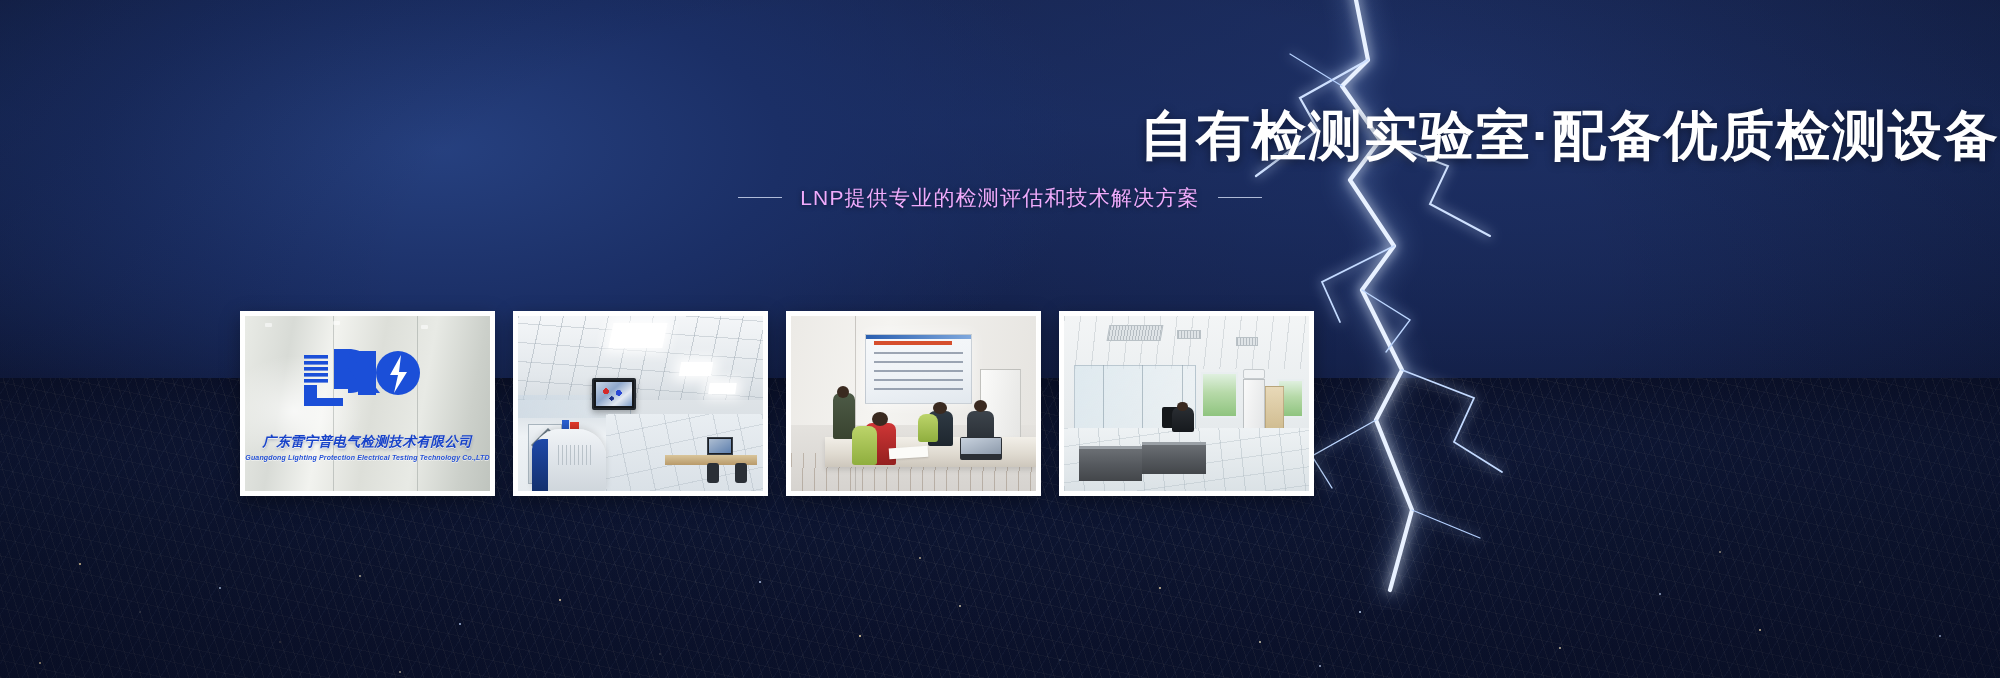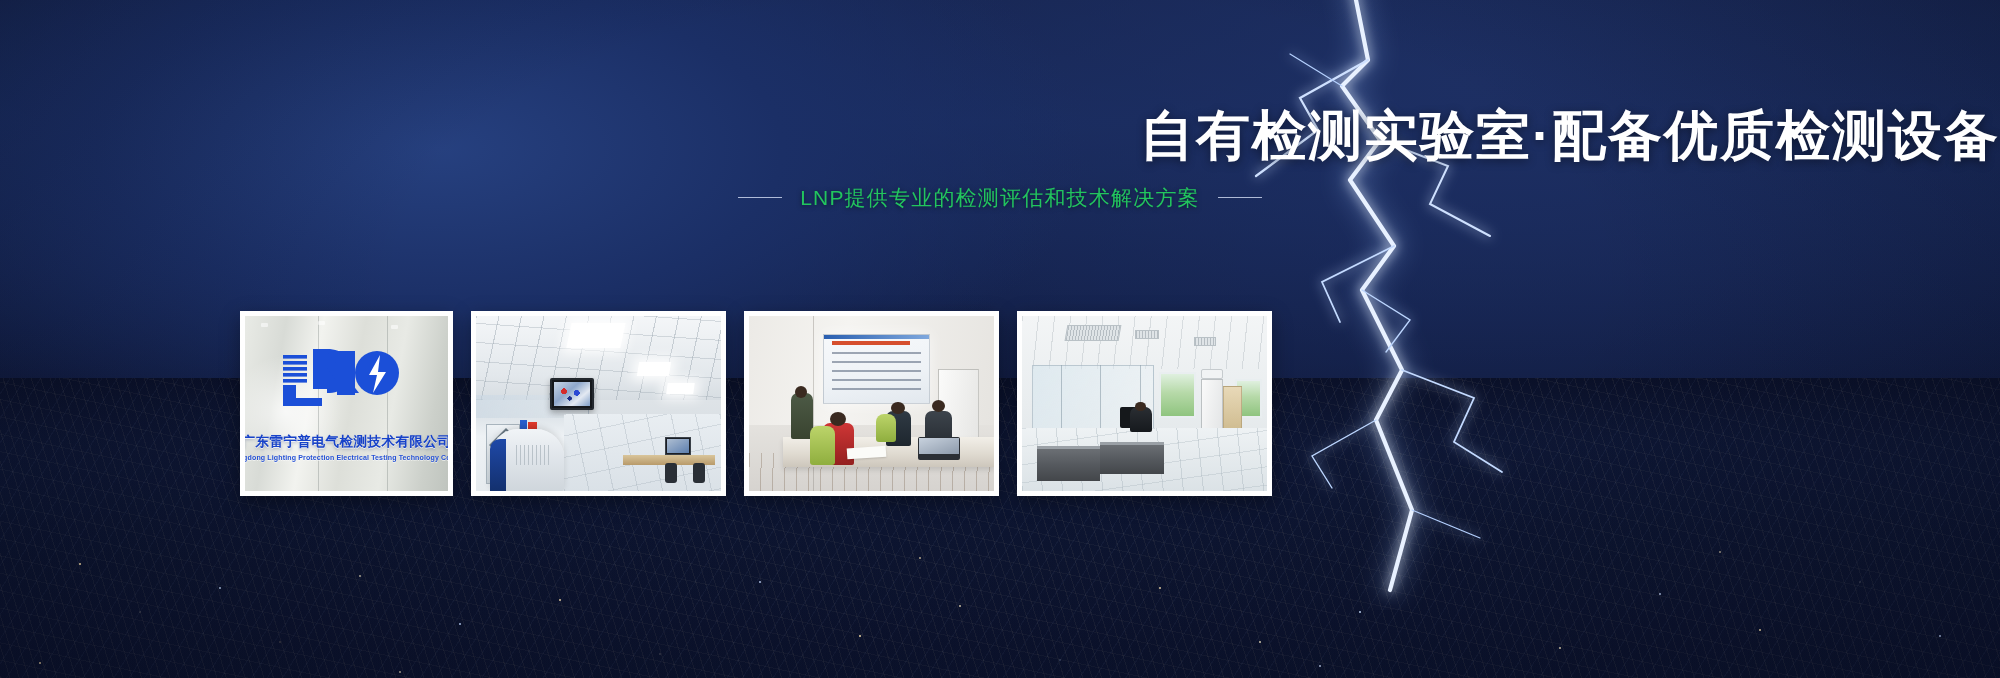--- a/index.html
+++ b/index.html
@@ -91,39 +91,39 @@
     line-height:1.18;
     text-shadow:0 2px 10px rgba(0,0,0,.45);
     white-space:nowrap;
   }
   .subline {
     margin-top:16px;
     display:flex; align-items:center; justify-content:center; gap:18px;
   }
   .rule { display:block; width:44px; height:1px; background:rgba(225,235,255,.75); }
   .subtitle {
-    color:#22c55e;
+    color:#f0abfc;
     font-size:21px;
     letter-spacing:1.2px;
     white-space:nowrap;
     text-shadow:0 1px 5px rgba(0,0,0,.5);
   }
 
   
   .photo-strip {
     position:absolute; top:311px; left:240px;
     display:flex; gap:18px; z-index:5;
   }
   .photo-frame {
     background:#ffffff;
     padding:5px;
     box-shadow:0 6px 18px rgba(0,0,0,.35);
   }
   .photo { position:relative; overflow:hidden; }
-  .p1 { width:203px; height:175px; }
+  .p1 { width:245px; height:175px;font-style:italic; }
   .p2 { width:245px; height:175px; }
   .p3 { width:245px; height:175px; }
   .p4 { width:245px; height:175px; }
 
   
   .wall {
     position:absolute; inset:0;
     background:
       linear-gradient(100deg, #e9ebe6 0%, #d8dbd6 18%, #f2f3ef 34%, #dddfd9 52%, #e8eae5 70%, #ccd0ca 88%, #bfc4be 100%);
   }

